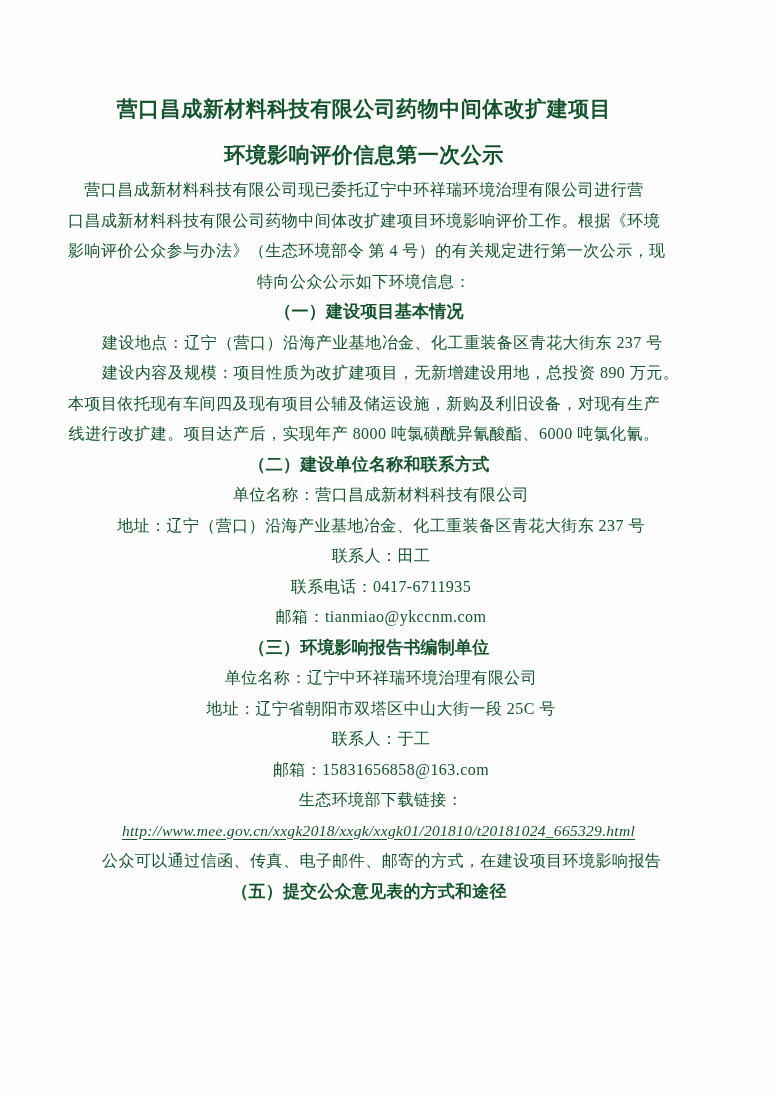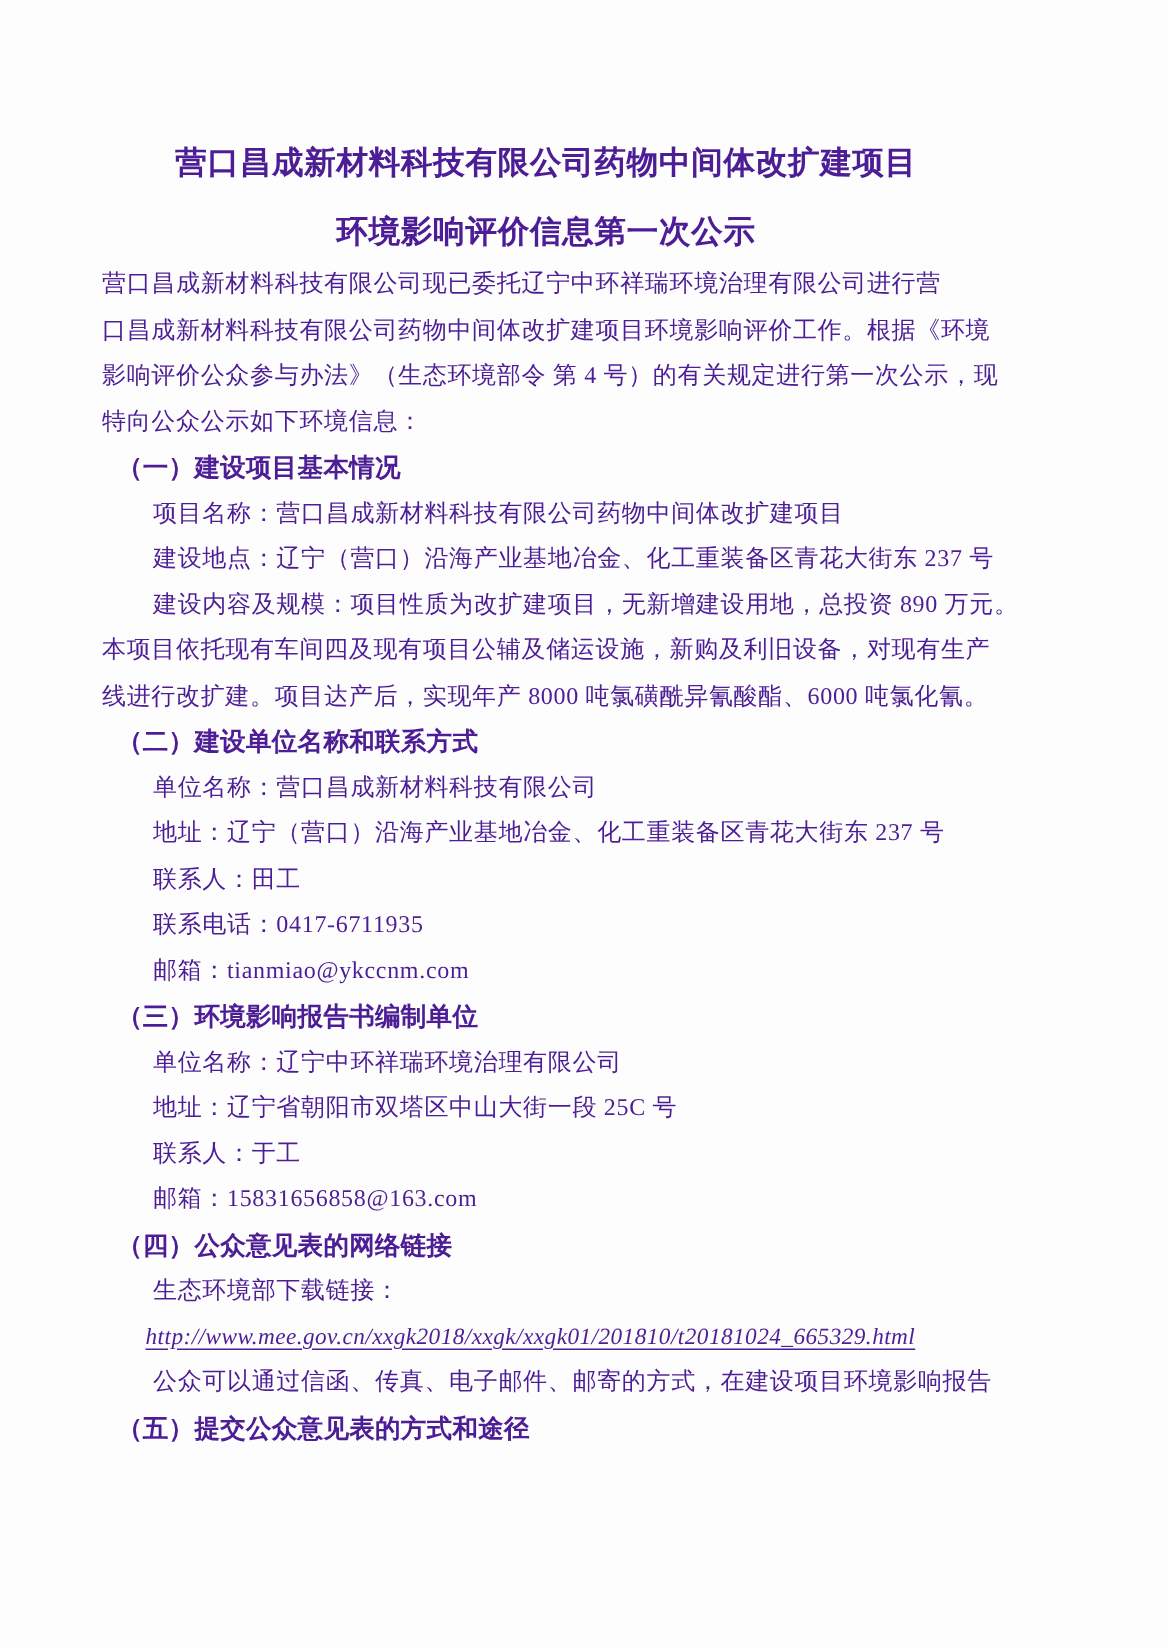--- a/index.html
+++ b/index.html
@@ -3,21 +3,21 @@
 <meta charset="utf-8">
 <style>
   html, body { margin: 0; padding: 0; }
   body { background: #e8e8e8; }
   .page {
     position: relative;
     width: 778px;
     height: 1098px;
     margin: 0 auto;
     background: #fdfdfd;
-    color: #4c1d95;
+    color: #14532d;
     overflow: hidden;
   }
   .titles {
     position: absolute;
     top: 86px;
     left: 68px;
     width: 592px;
   }
   .t {
     height: 46px;
@@ -30,20 +30,21 @@
     white-space: nowrap;
   }
   .content {
     position: absolute;
     top: 175px;
     left: 68px;
     width: 592px;
     font-family: "Liberation Serif", "DejaVu Serif", serif;
     font-size: 16px;
     letter-spacing: 0.45px;
+    text-align: center;
   }
   .ln {
     height: 30.5px;
     line-height: 30.5px;
     white-space: nowrap;
   }
   .h {
     font-family: "Liberation Sans", "DejaVu Sans", sans-serif;
     font-weight: bold;
     font-size: 17px;
@@ -72,40 +73,38 @@
     <div class="t">环境影响评价信息第一次公示</div>
   </div>
 
   <div class="content">
     <div class="ln">营口昌成新材料科技有限公司现已委托辽宁中环祥瑞环境治理有限公司进行营</div>
     <div class="ln">口昌成新材料科技有限公司药物中间体改扩建项目环境影响评价工作。根据《环境</div>
     <div class="ln">影响评价公众参与办法》（生态环境部令 第 4 号）的有关规定进行第一次公示，现</div>
     <div class="ln">特向公众公示如下环境信息：</div>
 
     <div class="ln h">（一）建设项目基本情况</div>
-    <div class="ln d">项目名称：营口昌成新材料科技有限公司药物中间体改扩建项目</div>
     <div class="ln d">建设地点：辽宁（营口）沿海产业基地冶金、化工重装备区青花大街东 237 号</div>
     <div class="ln d">建设内容及规模：项目性质为改扩建项目，无新增建设用地，总投资 890 万元。</div>
     <div class="ln">本项目依托现有车间四及现有项目公辅及储运设施，新购及利旧设备，对现有生产</div>
     <div class="ln">线进行改扩建。项目达产后，实现年产 8000 吨氯磺酰异氰酸酯、6000 吨氯化氰。</div>
 
     <div class="ln h">（二）建设单位名称和联系方式</div>
     <div class="ln d">单位名称：营口昌成新材料科技有限公司</div>
     <div class="ln d">地址：辽宁（营口）沿海产业基地冶金、化工重装备区青花大街东 237 号</div>
     <div class="ln d">联系人：田工</div>
     <div class="ln d">联系电话：0417-6711935</div>
     <div class="ln d">邮箱：tianmiao@ykccnm.com</div>
 
     <div class="ln h">（三）环境影响报告书编制单位</div>
     <div class="ln d">单位名称：辽宁中环祥瑞环境治理有限公司</div>
     <div class="ln d">地址：辽宁省朝阳市双塔区中山大街一段 25C 号</div>
     <div class="ln d">联系人：于工</div>
     <div class="ln d">邮箱：15831656858@163.com</div>
 
-    <div class="ln h">（四）公众意见表的网络链接</div>
     <div class="ln d">生态环境部下载链接：</div>
     <div class="ln u"><span class="link">http://www.mee.gov.cn/xxgk2018/xxgk/xxgk01/201810/t20181024_665329.html</span></div>
 
     <div class="ln d">公众可以通过信函、传真、电子邮件、邮寄的方式，在建设项目环境影响报告</div>
     <div class="ln h">（五）提交公众意见表的方式和途径</div>
   </div>
 
 </div>
 
 </body></html>

